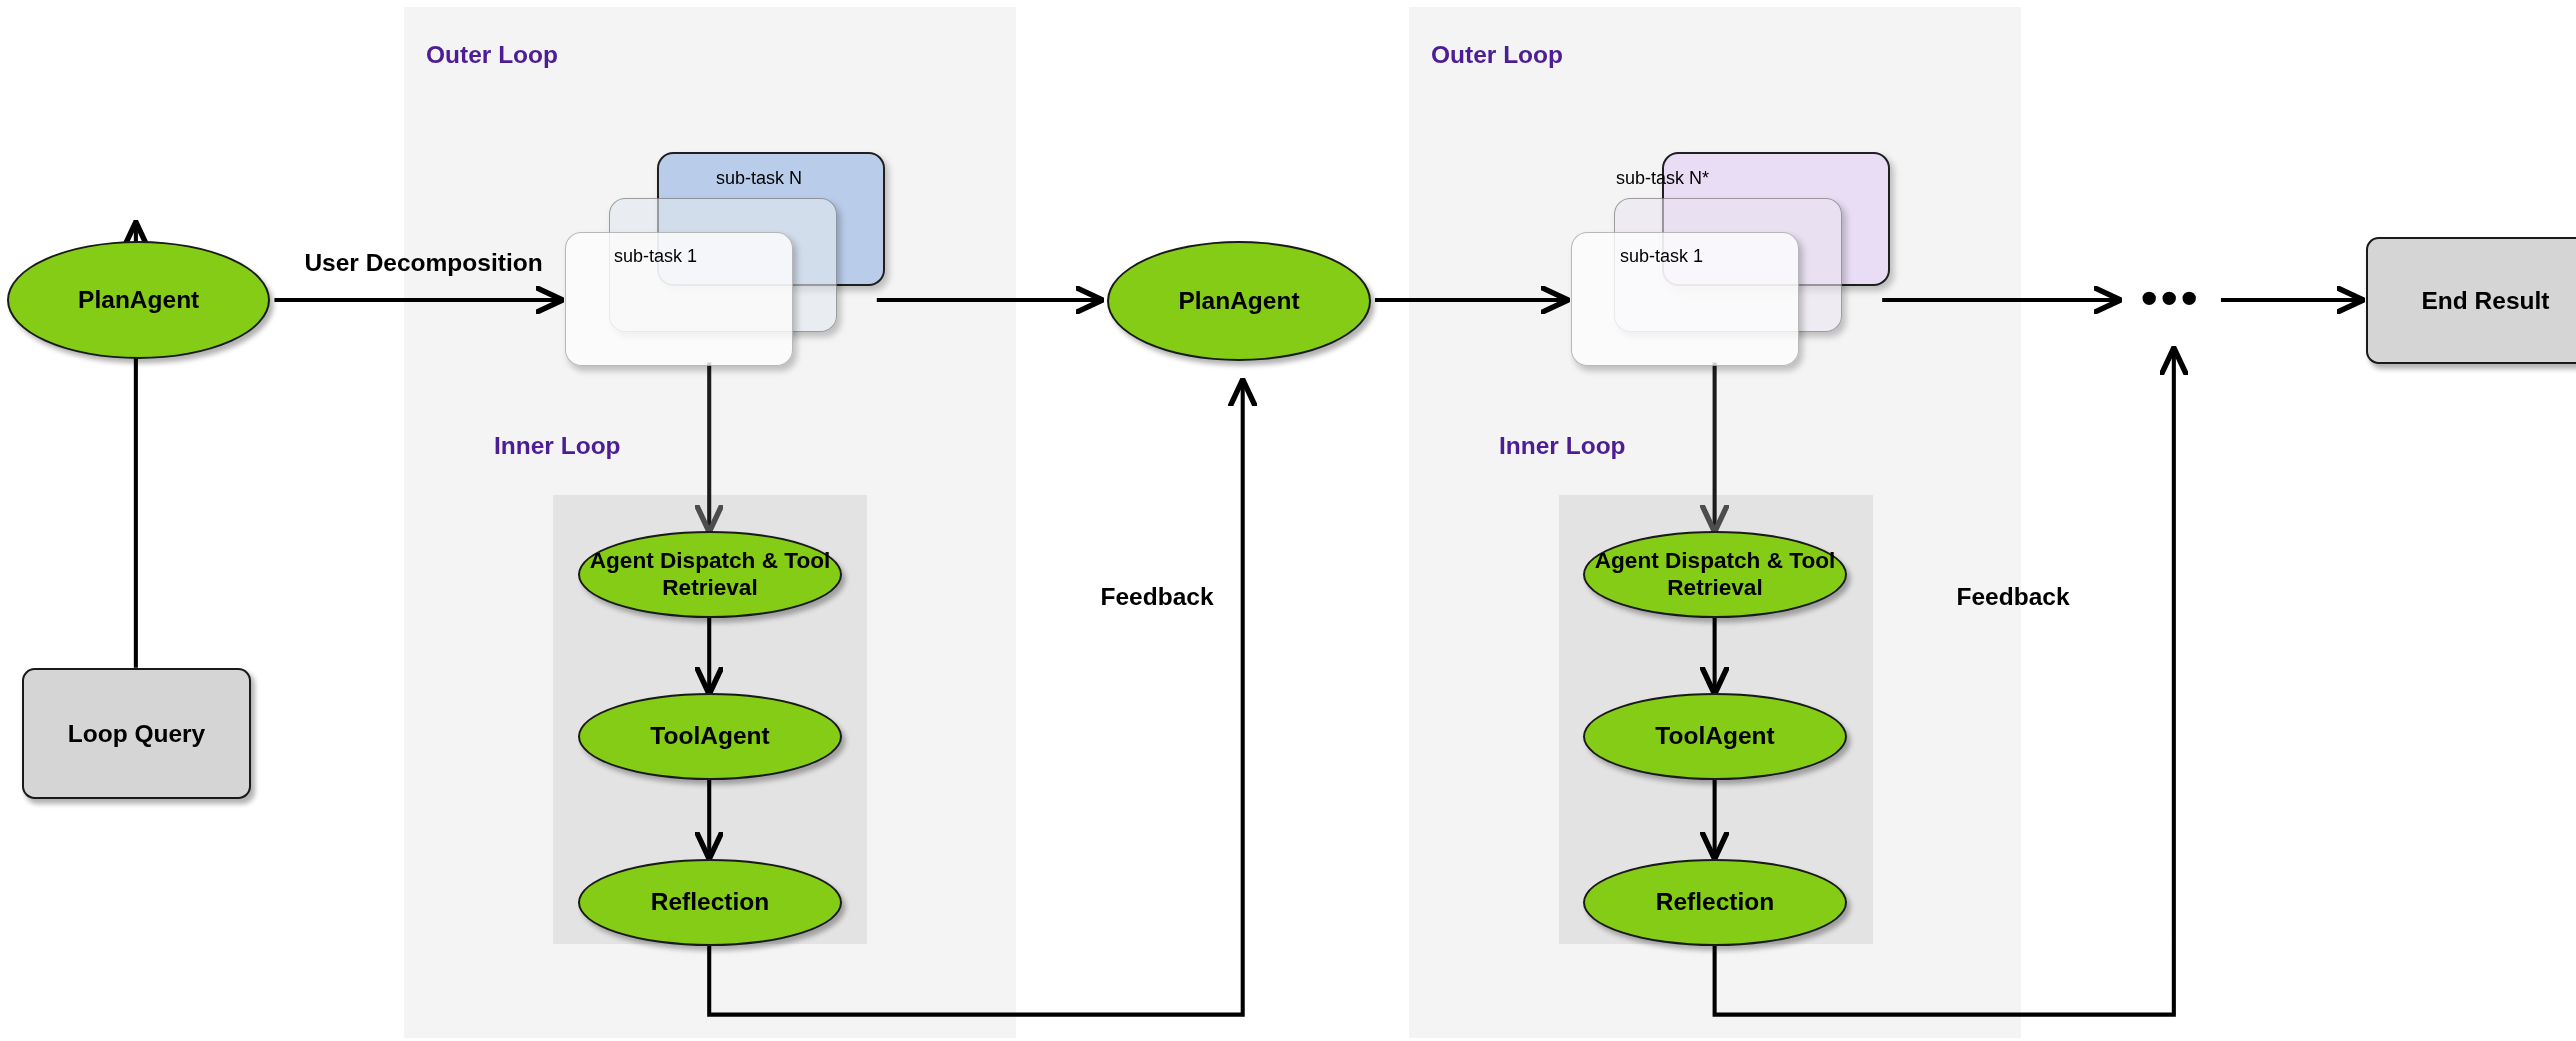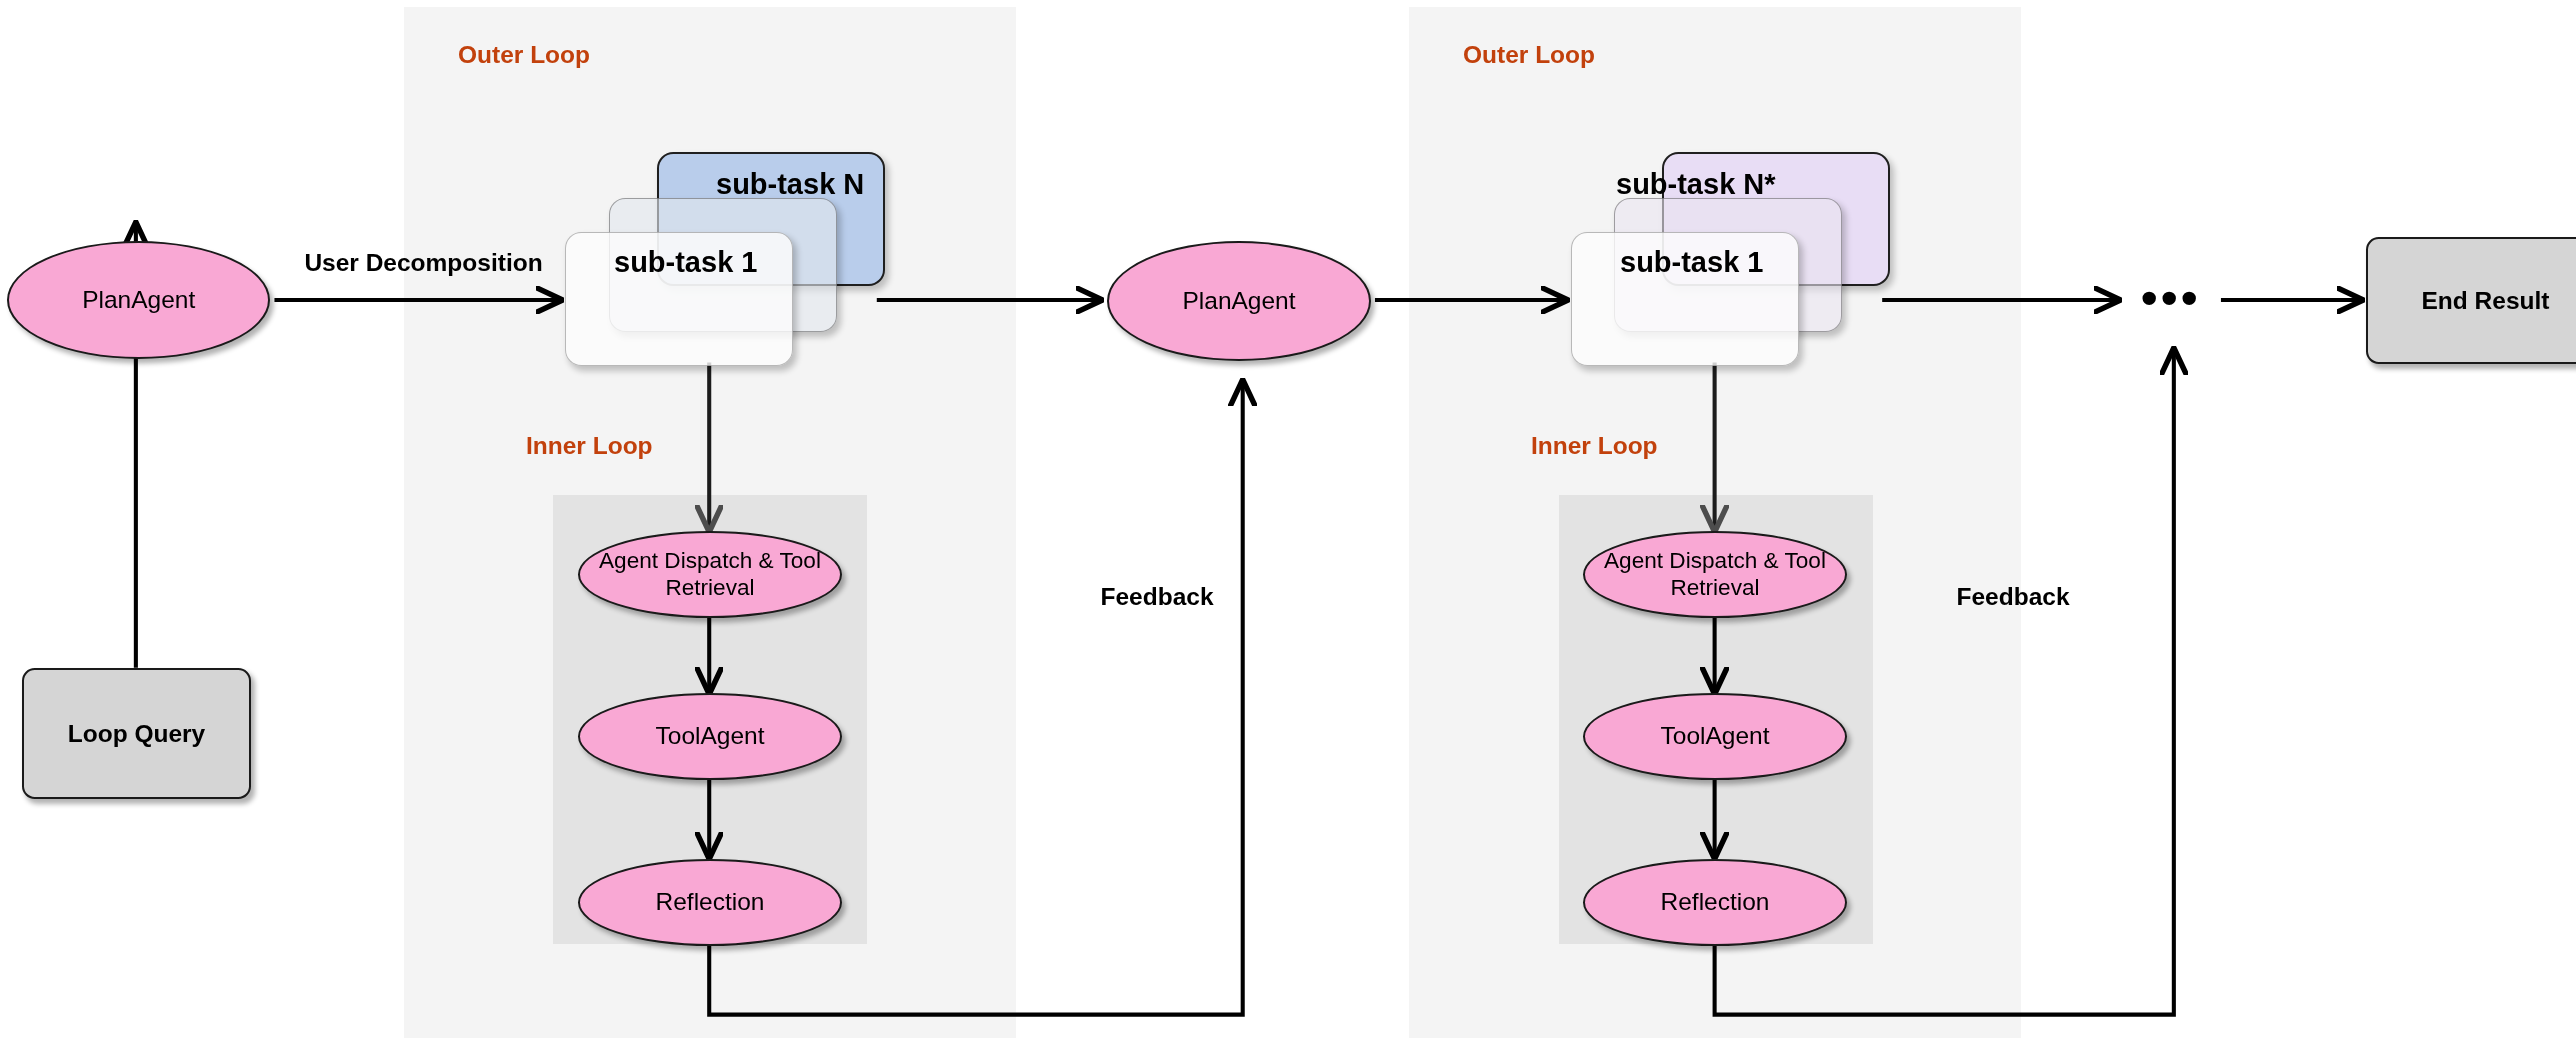--- a/index.html
+++ b/index.html
@@ -17,41 +17,40 @@
   }
   
   .outer-panel {
     position: absolute;
     background: #f4f4f4;
   }
   .panel-label {
     position: absolute;
     font-size: 24.5px;
     font-weight: bold;
-    color: #c2410c;
+    color: #4c1d95;
     white-space: nowrap;
-    margin-left: 32px;
   }
   .inner-panel {
     position: absolute;
     background: #e3e3e3;
   }
   
   .ellipse {
     position: absolute;
     border: 2.3px solid #1a1a1a;
     border-radius: 50%;
-    background: #f9a8d4;
+    background: #84cc16;
     box-shadow: 3.6px 4.5px 5.4px rgba(0,0,0,0.30);
     display: flex;
     align-items: center;
     justify-content: center;
     text-align: center;
     font-size: 24.5px;
-    font-weight: normal;
+    font-weight: bold;
     color: #000000;
     line-height: 1.18;
     box-sizing: border-box;
   }
   .rectbox {
     position: absolute;
     border: 2.3px solid #1a1a1a;
     border-radius: 12.7px;
     background: #d5d5d5;
     box-shadow: 3.6px 4.5px 5.4px rgba(0,0,0,0.30);
@@ -66,22 +65,22 @@
   }
   
   .card {
     position: absolute;
     border-radius: 16.3px;
     box-sizing: border-box;
     box-shadow: 3.6px 4.5px 6.3px rgba(0,0,0,0.22);
   }
   .card-label {
     position: absolute;
-    font-size: 29px;
-    font-weight: bold;
+    font-size: 18px;
+    font-weight: normal;
     color: #000000;
     white-space: nowrap;
   }
   .card-back-blue {
     background: #b9cdeb;
     border: 2px solid #1f1f1f;
   }
   .card-back-purple {
     background: #e8ddf5;
     border: 2px solid #1f1f1f;

